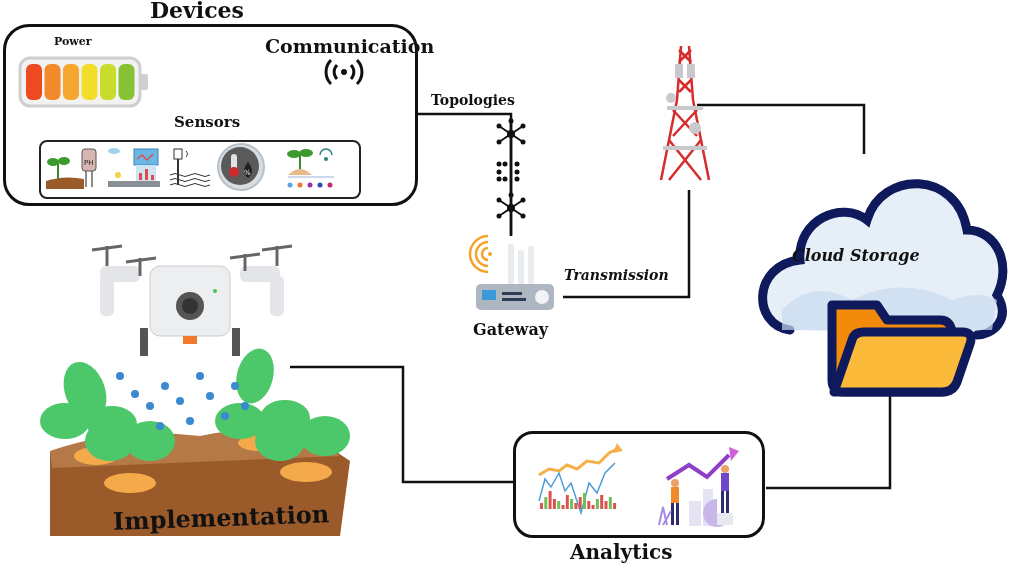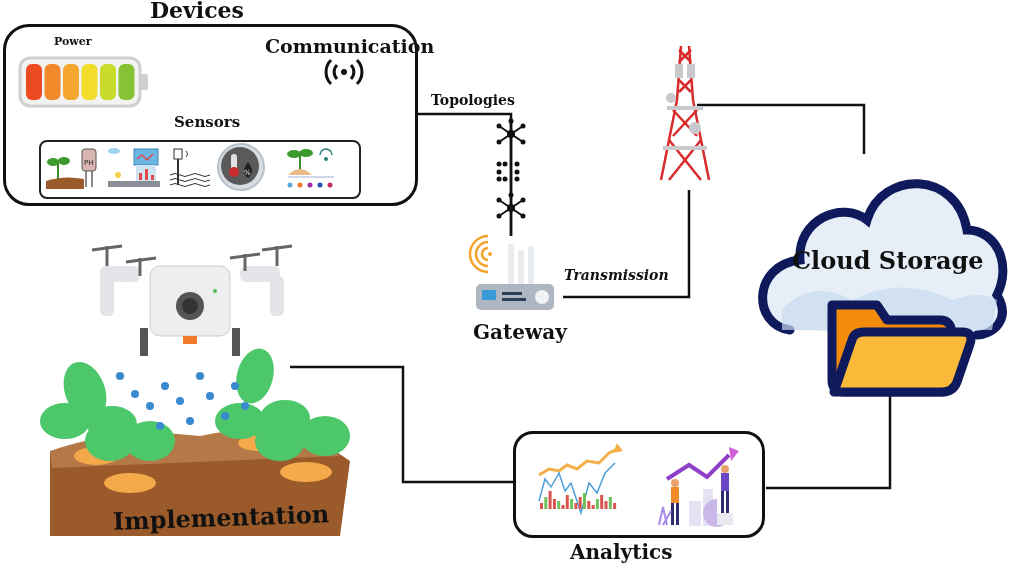--- a/index.html
+++ b/index.html
@@ -158,21 +158,21 @@
   <circle cx="18" cy="18" r="2" fill="#f4a32b"></circle>
   <rect x="36" y="8" width="6" height="40" rx="2" fill="#e9ecef"></rect>
   <rect x="46" y="14" width="6" height="34" rx="2" fill="#e9ecef"></rect>
   <rect x="56" y="10" width="6" height="38" rx="2" fill="#e9ecef"></rect>
   <rect x="4" y="48" width="78" height="26" rx="5" fill="#aeb6c2"></rect>
   <rect x="10" y="54" width="14" height="10" fill="#3a9ad9"></rect>
   <rect x="30" y="56" width="20" height="3" fill="#2c3e55"></rect>
   <rect x="30" y="62" width="24" height="3" fill="#2c3e55"></rect>
   <circle cx="70" cy="61" r="7" fill="#f1f3f5"></circle>
 </svg>
-<div class="lbl" style="left:473px;top:320px;font-size:20px;">Gateway</div>
+<div class="lbl" style="left:473px;top:320px;font-size:16px;">Gateway</div>
 
 <div class="lbl" style="left:564px;top:267px;font-size:14px;font-style:italic;">Transmission</div>
 
 <svg width="60" height="145" style="left:655px;top:40px">
   <g stroke="#d82b2b" stroke-width="2.5" fill="none">
     <line x1="26" y1="6" x2="22" y2="60"></line>
       <line x1="34" y1="6" x2="38" y2="60"></line>
     <line x1="22" y1="60" x2="6" y2="140"></line>
       <line x1="38" y1="60" x2="54" y2="140"></line>
     <line x1="14" y1="100" x2="46" y2="140"></line>
@@ -195,21 +195,21 @@
 </svg>
 
 <svg width="260" height="250" style="left:752px;top:160px">
   <path d="M38 170 C0 165 0 105 48 100 C45 60 90 40 115 60 C130 10 205 10 215 70 C245 70 260 105 245 135 C260 160 240 175 225 175" fill="#e6eef8" stroke="#0f1a5c" stroke-width="9" stroke-linecap="round"></path>
   <path d="M30 150 Q60 118 100 140 Q150 115 200 140 Q230 130 245 140 L240 170 L30 170 Z" fill="#c9dbef" opacity="0.7"></path>
   <g>
     <path d="M80 145 L80 220 Q80 232 92 232 L190 232 L200 175 Q200 160 188 160 L135 160 L125 145 Z" fill="#f28a0a" stroke="#0f1a5c" stroke-width="9" stroke-linejoin="round"></path>
     <path d="M82 232 L100 180 Q102 172 112 172 L210 172 Q222 172 218 184 L205 222 Q201 232 190 232 Z" fill="#fbb93a" stroke="#0f1a5c" stroke-width="9" stroke-linejoin="round"></path>
   </g>
 </svg>
-<div class="lbl" style="left:792px;top:246px;font-size:24px;">Cloud Storage</div>
+<div class="lbl" style="left:792px;top:246px;font-size:16px;font-style:italic;">Cloud Storage</div>
 
 <div class="abs" style="left:513px;top:431px;width:246px;height:101px;border:3px solid #111;border-radius:20px;background:#fff;"></div>
 <svg width="90" height="80" style="left:537px;top:443px">
   <polyline points="2,32 12,26 22,28 30,22 40,26 50,18 62,20 72,10 80,6" fill="none" stroke="#f4b04a" stroke-width="3"></polyline>
   <polygon points="80,0 86,8 76,10" fill="#f4b04a"></polygon>
   <polyline points="2,58 8,36 14,44 22,30 28,48 34,40 44,70 52,40 60,50 68,30 78,20" fill="none" stroke="#4c9ed8" stroke-width="1.5"></polyline>
   <g id="stock-bars">
       <rect x="3" y="60" width="3" height="6" fill="#d9534f"></rect>
       <rect x="7.3" y="54" width="3" height="12" fill="#6fbf5a"></rect>
       <rect x="11.6" y="48" width="3" height="18" fill="#d9534f"></rect>

